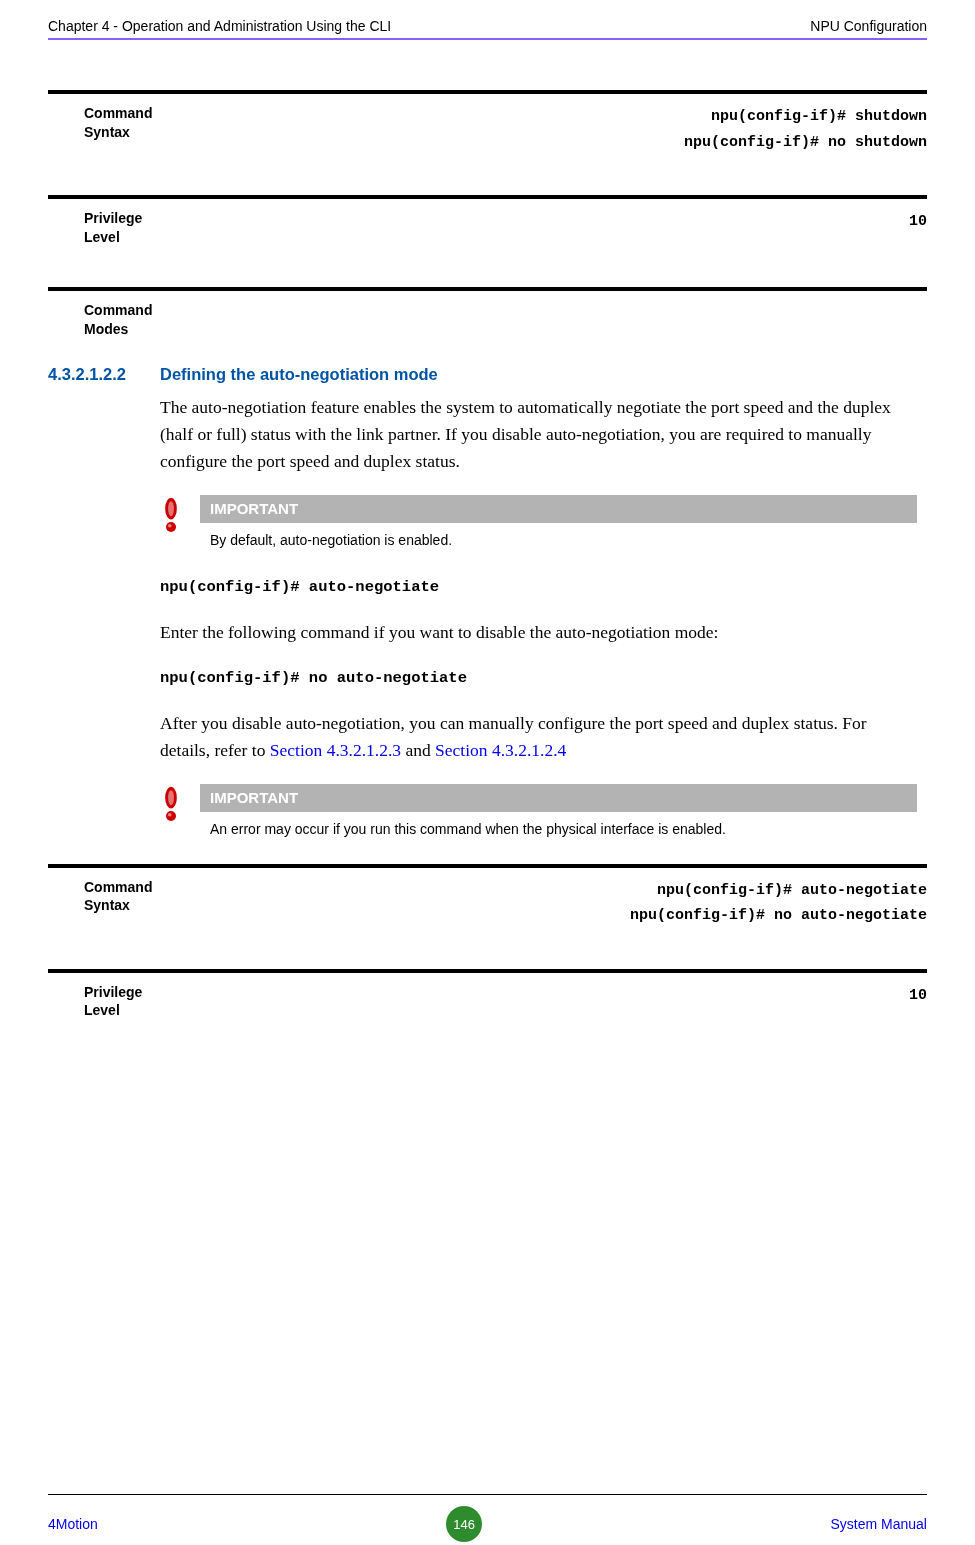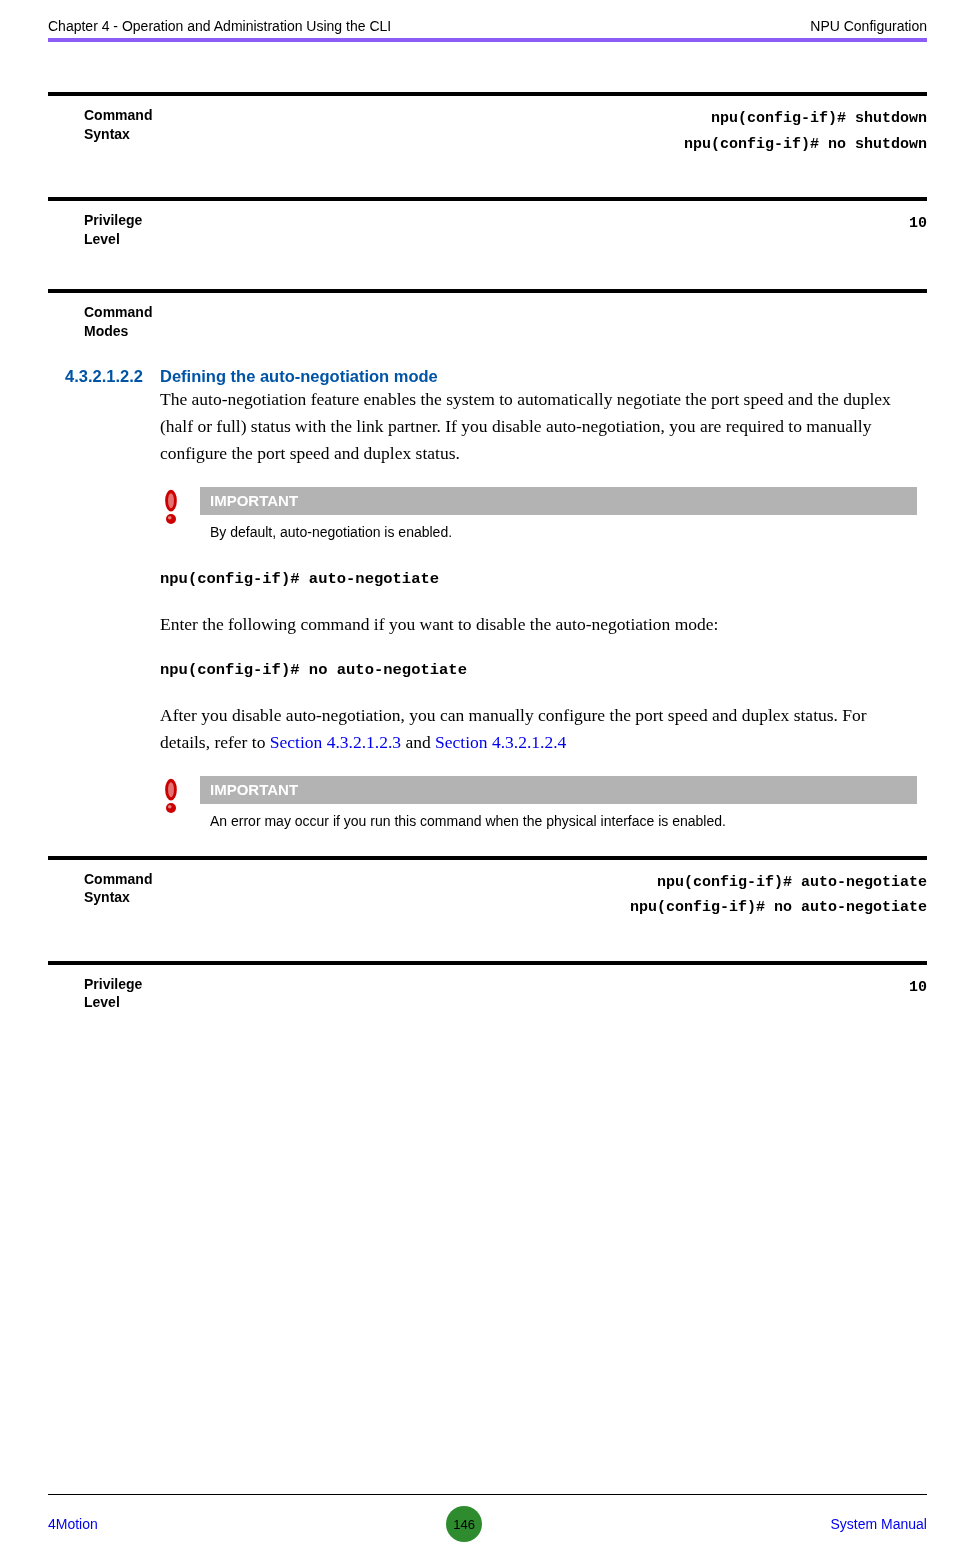--- a/index.html
+++ b/index.html
@@ -17,21 +17,21 @@
   .page {
     padding: 18px 48px 0 48px;
     box-sizing: border-box;
     height: 100%;
     display: flex;
     flex-direction: column;
   }
   .header-row {
     display: flex;
     justify-content: space-between;
-    border-bottom: 4px solid #8b5cf6;
+    border-bottom: 2px solid #8b5cf6;
     padding-bottom: 4px;
     font-size: 14px;
   }
   .body {
     flex: 1;
     padding-top: 50px;
   }
   .def-block {
     display: flex;
     border-top: 4px solid #000;
@@ -49,21 +49,21 @@
   .def-block .value {
     flex: 1;
     font-size: 15px;
     line-height: 1.7;
   }
   .mono { font-family: "Courier New", Courier, monospace; font-weight: bold; font-size: 15.5px; text-align: right; }
   .mono-inline { font-family: "Courier New", Courier, monospace; font-weight: bold; font-size: 15.5px; }
   .section-row {
     display: flex;
     margin-top: 12px;
-    text-align: center;
+    margin-bottom: 10px;
   }
   .section-num {
     width: 112px;
     flex-shrink: 0;
     font-weight: bold;
     color: #0054a6;
     font-size: 16.5px;
   }
   .section-title {
     font-weight: bold;
@@ -111,21 +111,21 @@
     display: flex;
     justify-content: space-between;
     align-items: center;
     font-size: 14px;
     height: 42px;
   }
   .footer-left { color: #0000ee; }
   .footer-right { color: #0000ee; }
   .page-badge {
     background: #2e8b2e;
-    color: #000000;
+    color: #ffffff;
     border-radius: 50%;
     width: 36px;
     height: 36px;
     display: flex;
     align-items: center;
     justify-content: center;
     font-size: 13px;
   }
   svg.exclaim { display: block; }
 </style>

